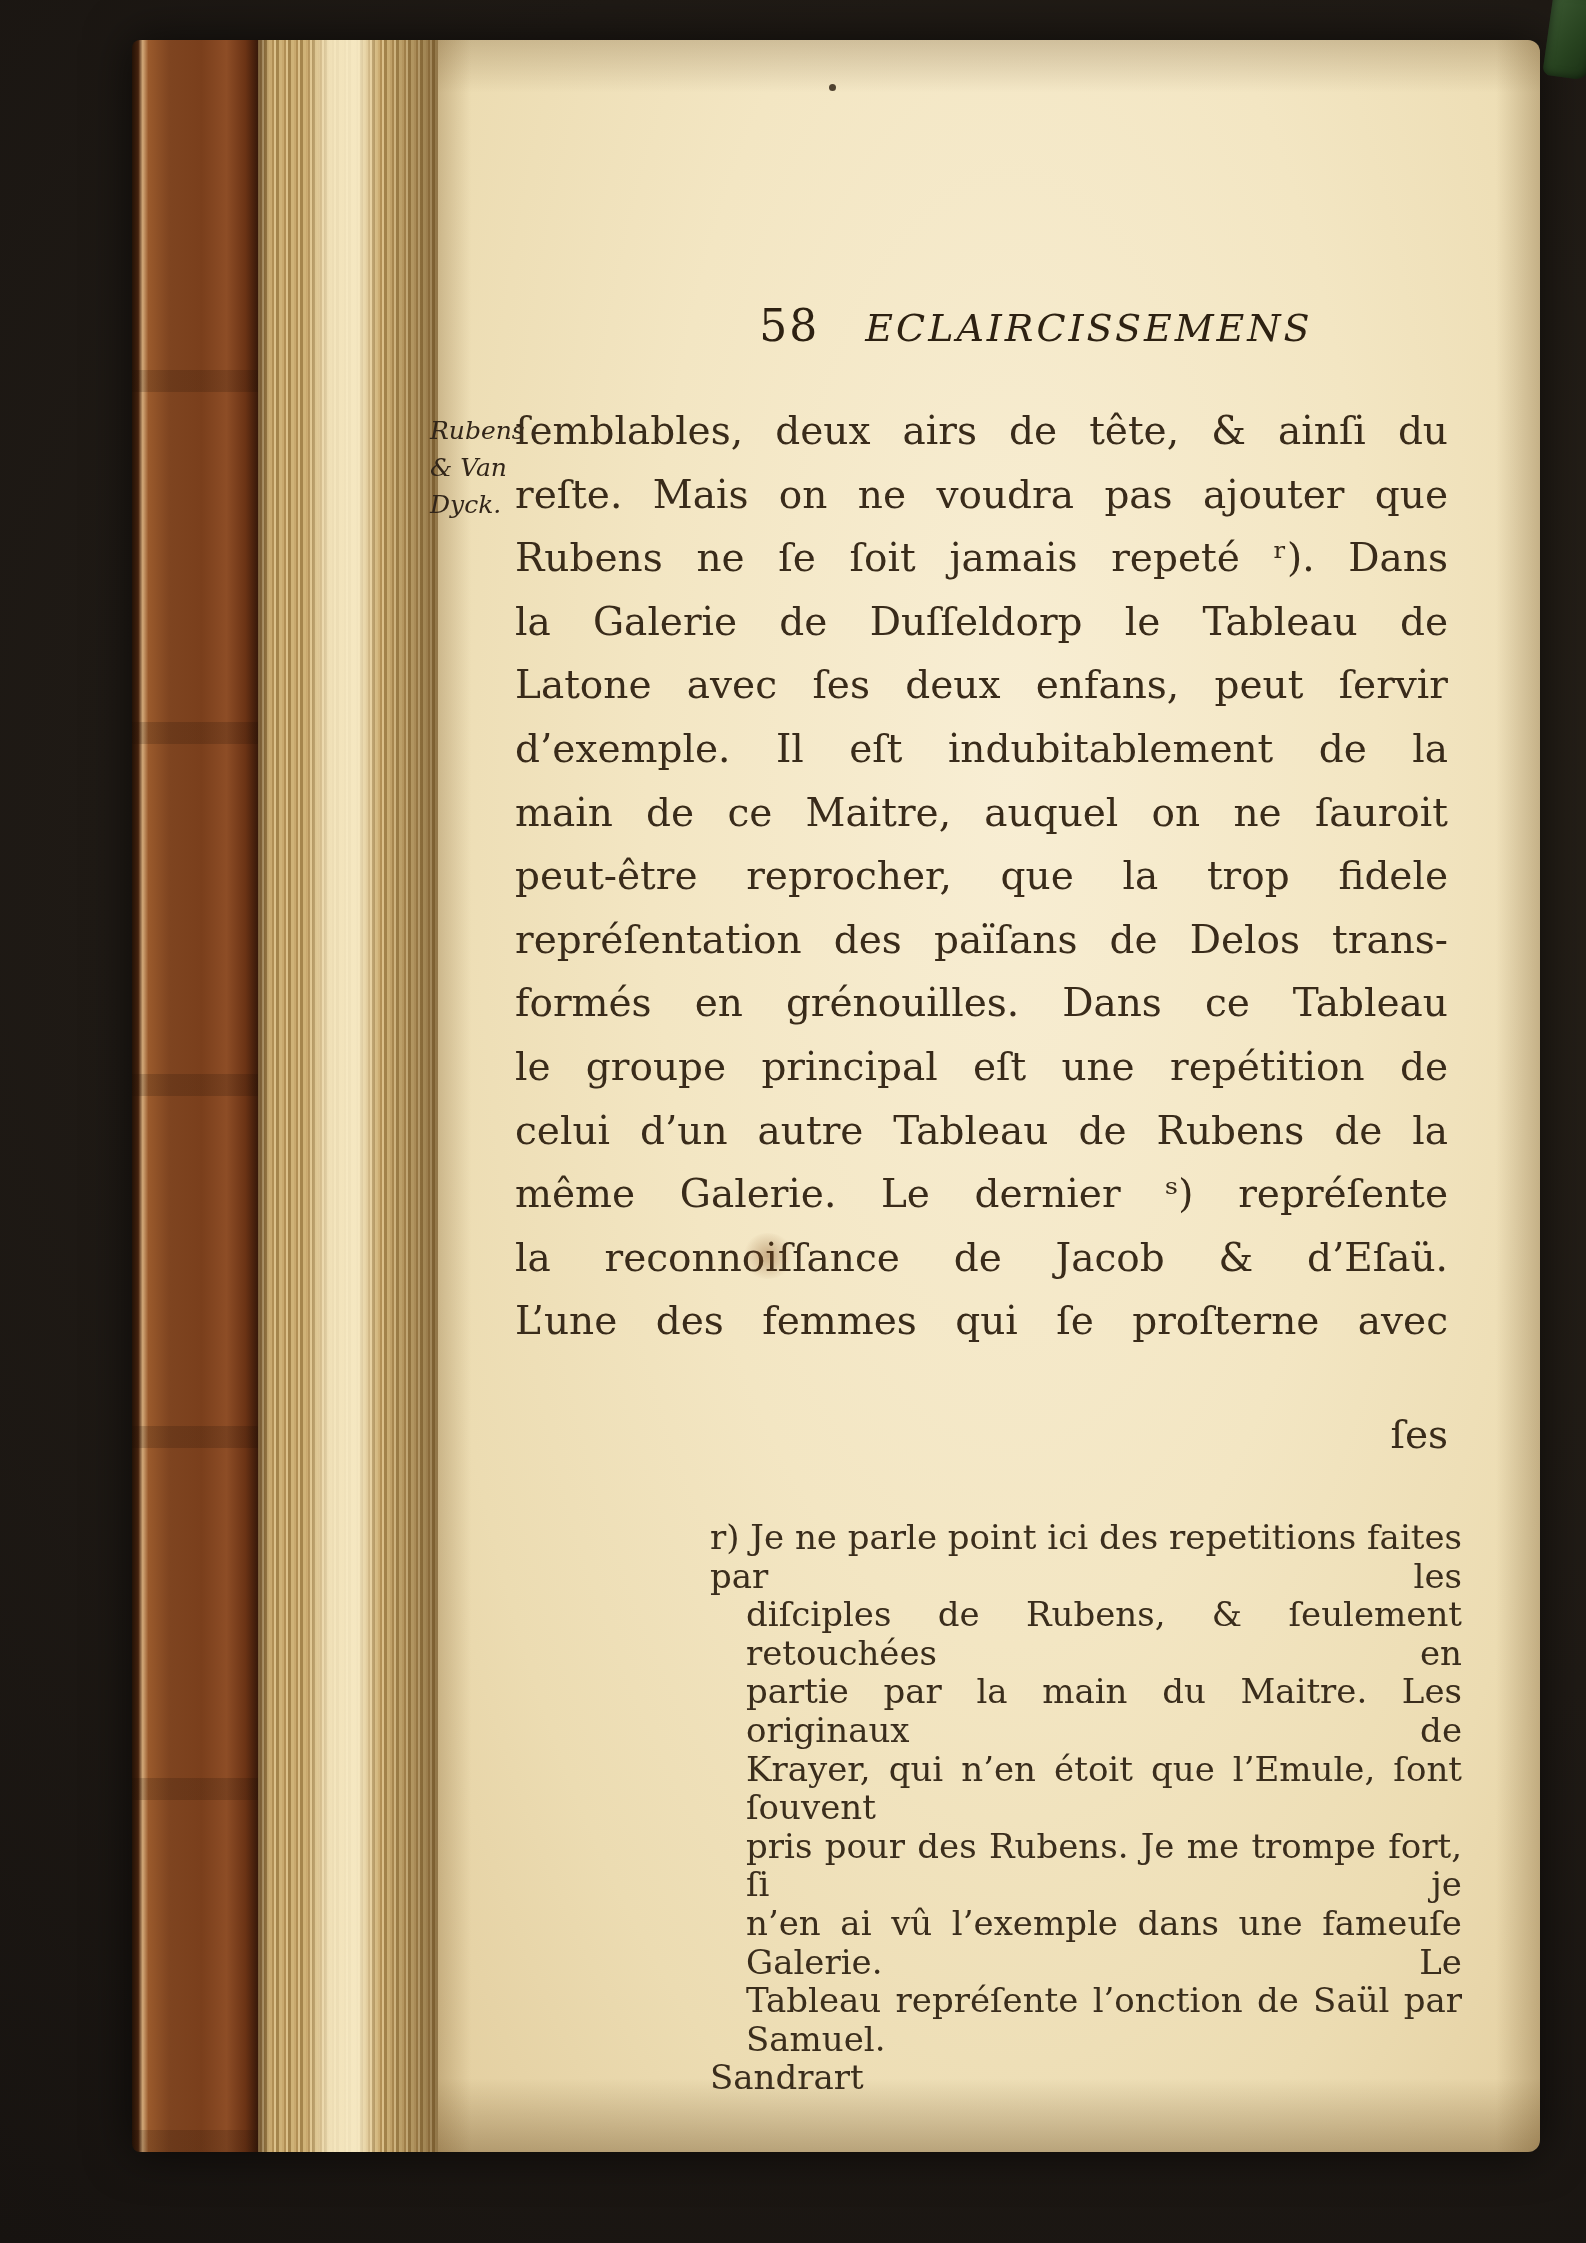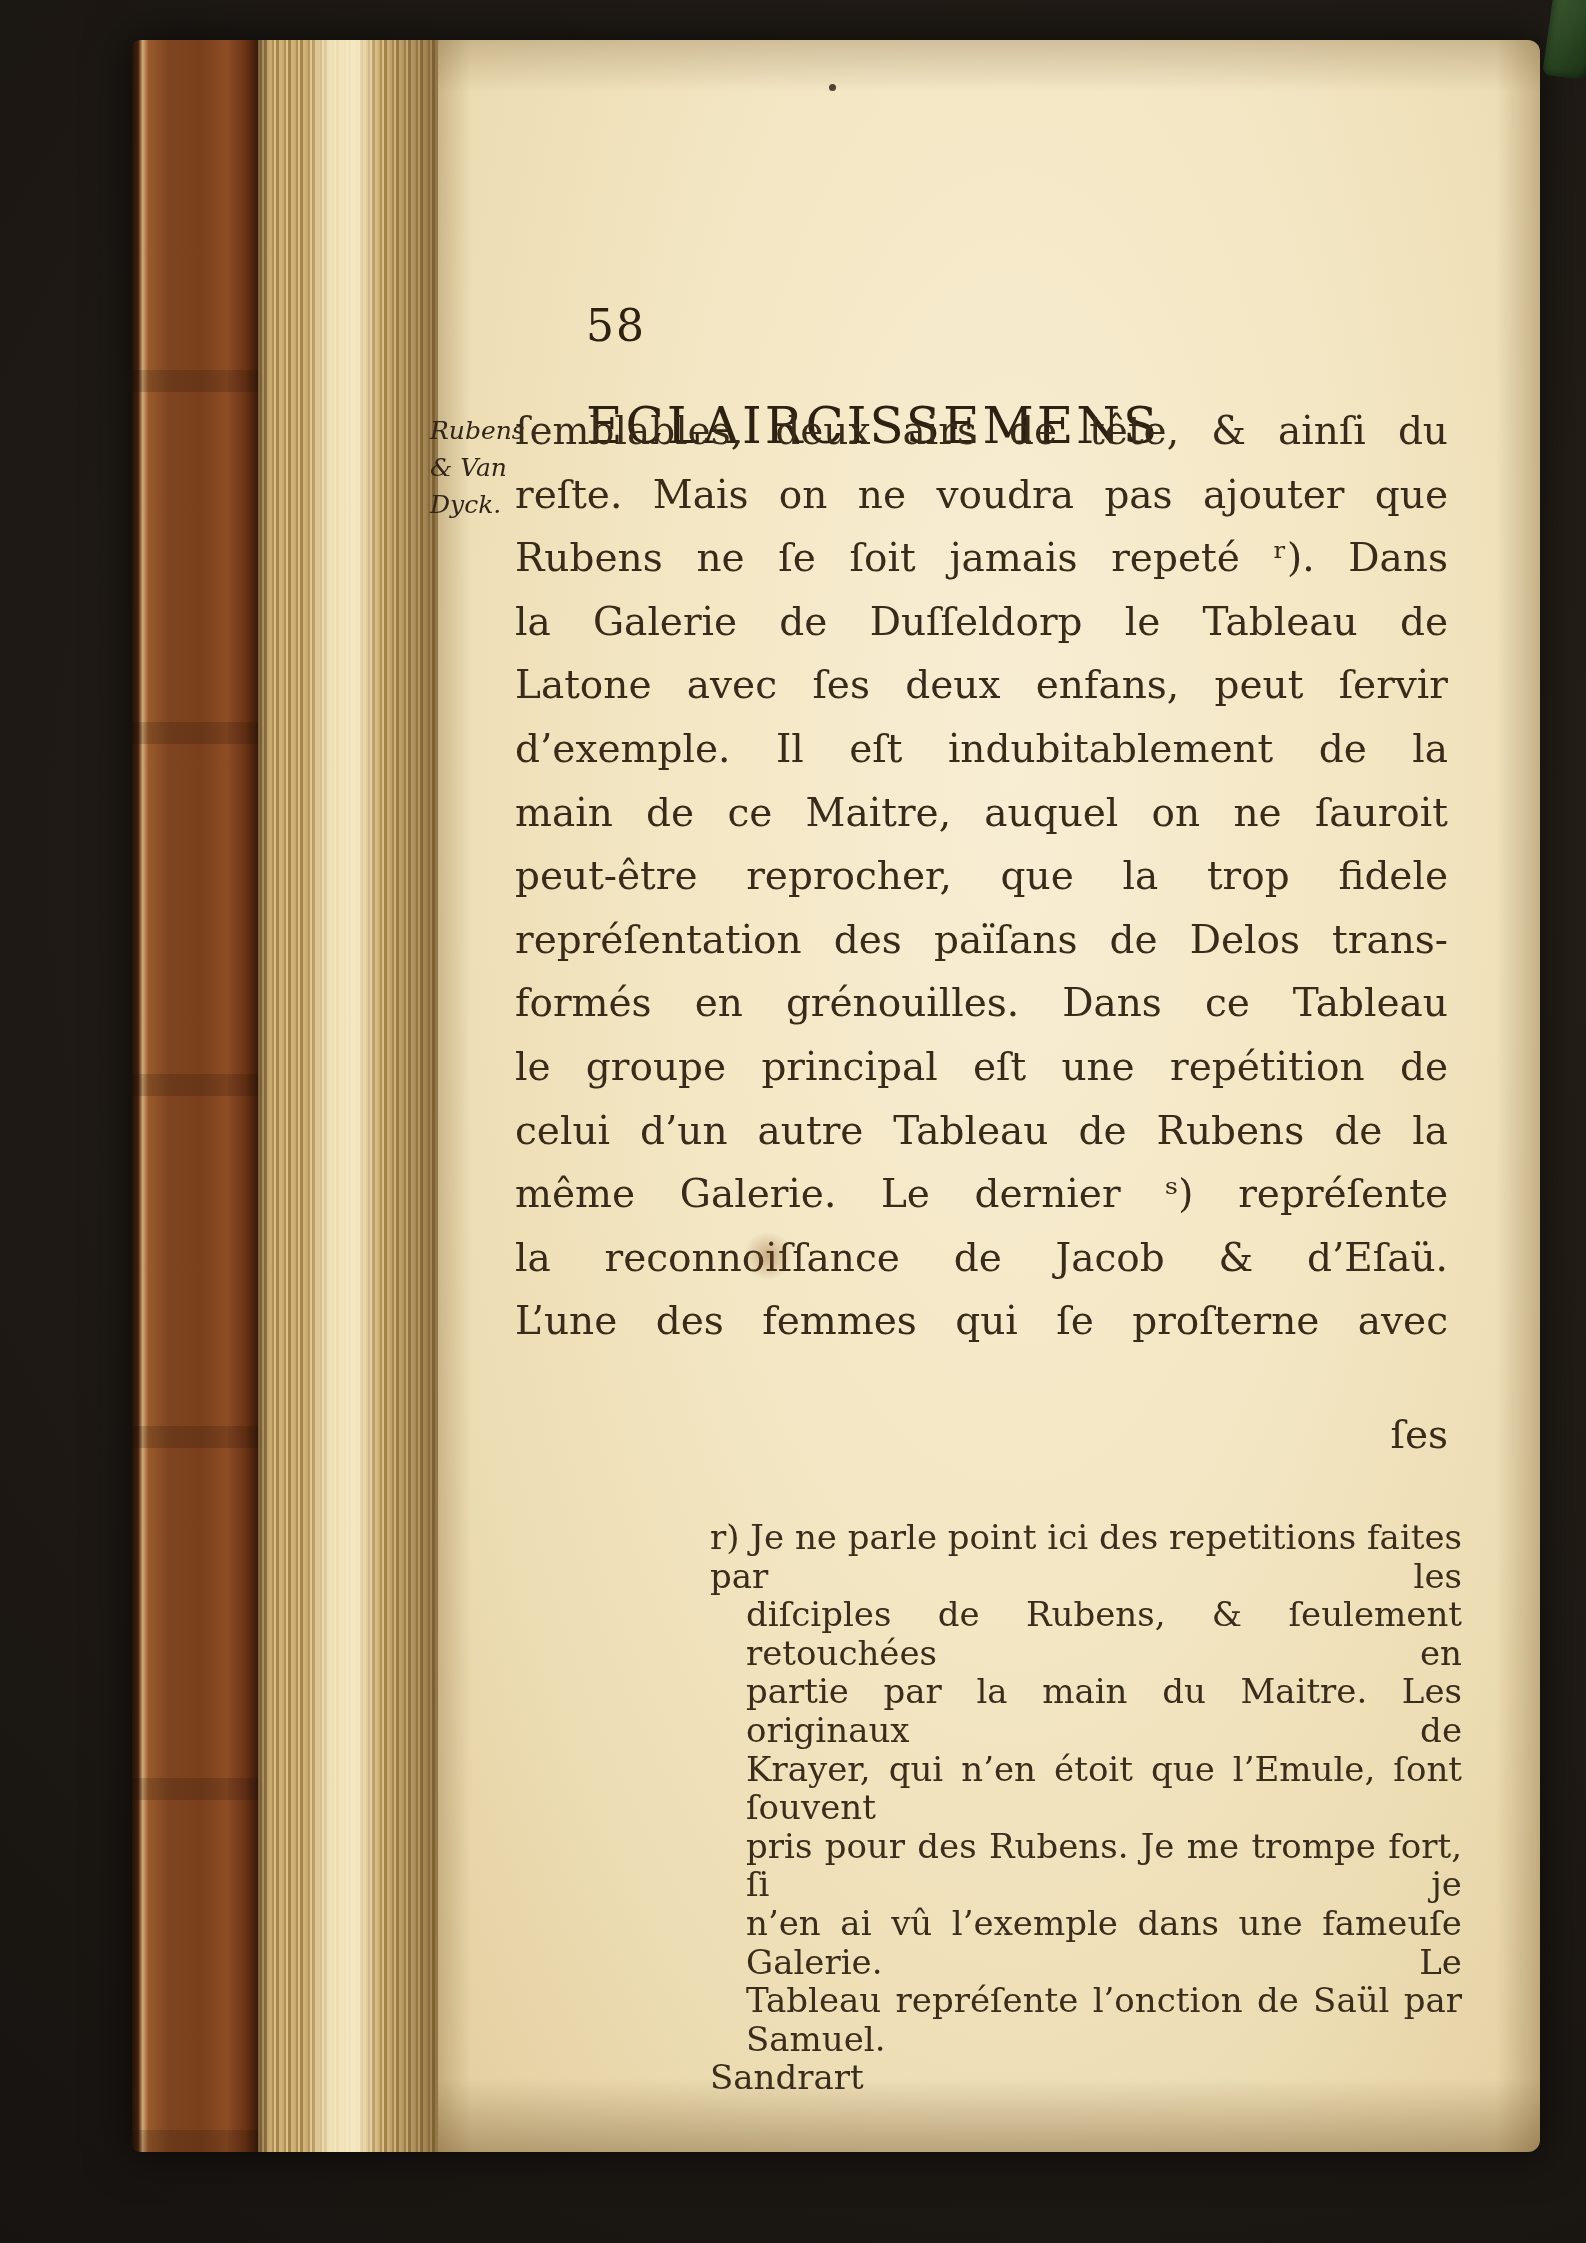--- a/index.html
+++ b/index.html
@@ -39,24 +39,23 @@
       linear-gradient(180deg, rgba(100,70,30,.25) 0%, rgba(100,70,30,0) 2.5%,
         rgba(100,70,30,0) 96.5%, rgba(100,70,30,.38) 100%),
       radial-gradient(ellipse at 52% 34%, #f8eed4 0%, #f3e6c3 45%, #ecdcb2 75%, #e2cd9e 100%);
   }
   .text-layer { position:absolute; inset:0; }
 
   .page-header {
     position:absolute; left:586px; top:300px; width:900px;
     display:flex; justify-content:center; align-items:baseline; gap:46px;
     color:#2d2112;
-    flex-direction:column;
   }
   .page-num { font-size:44px; letter-spacing:2px; }
-  .running-title { font-size:50px; letter-spacing:3px; }
+  .running-title { font-style:italic; font-size:38px; letter-spacing:3px; }
 
   .margin-note {
     position:absolute; left:430px; top:400px; width:104px;
     font-style:italic; font-size:25px; line-height:37px; color:#32261a;margin-top:12px;
   }
 
   .body-text {
     position:absolute; left:515px; top:399px; width:933px;
     font-size:39px; line-height:63.6px; color:#392b1a;
   }

